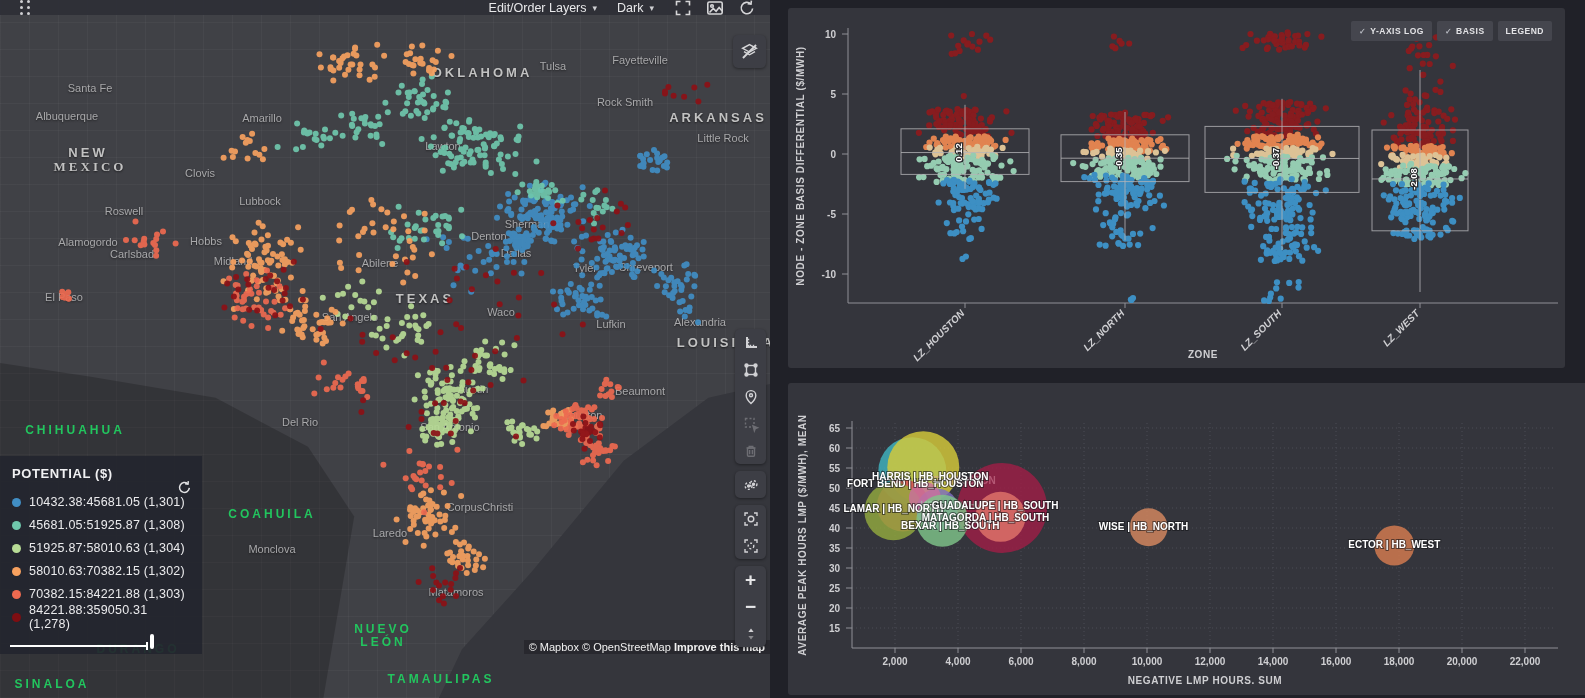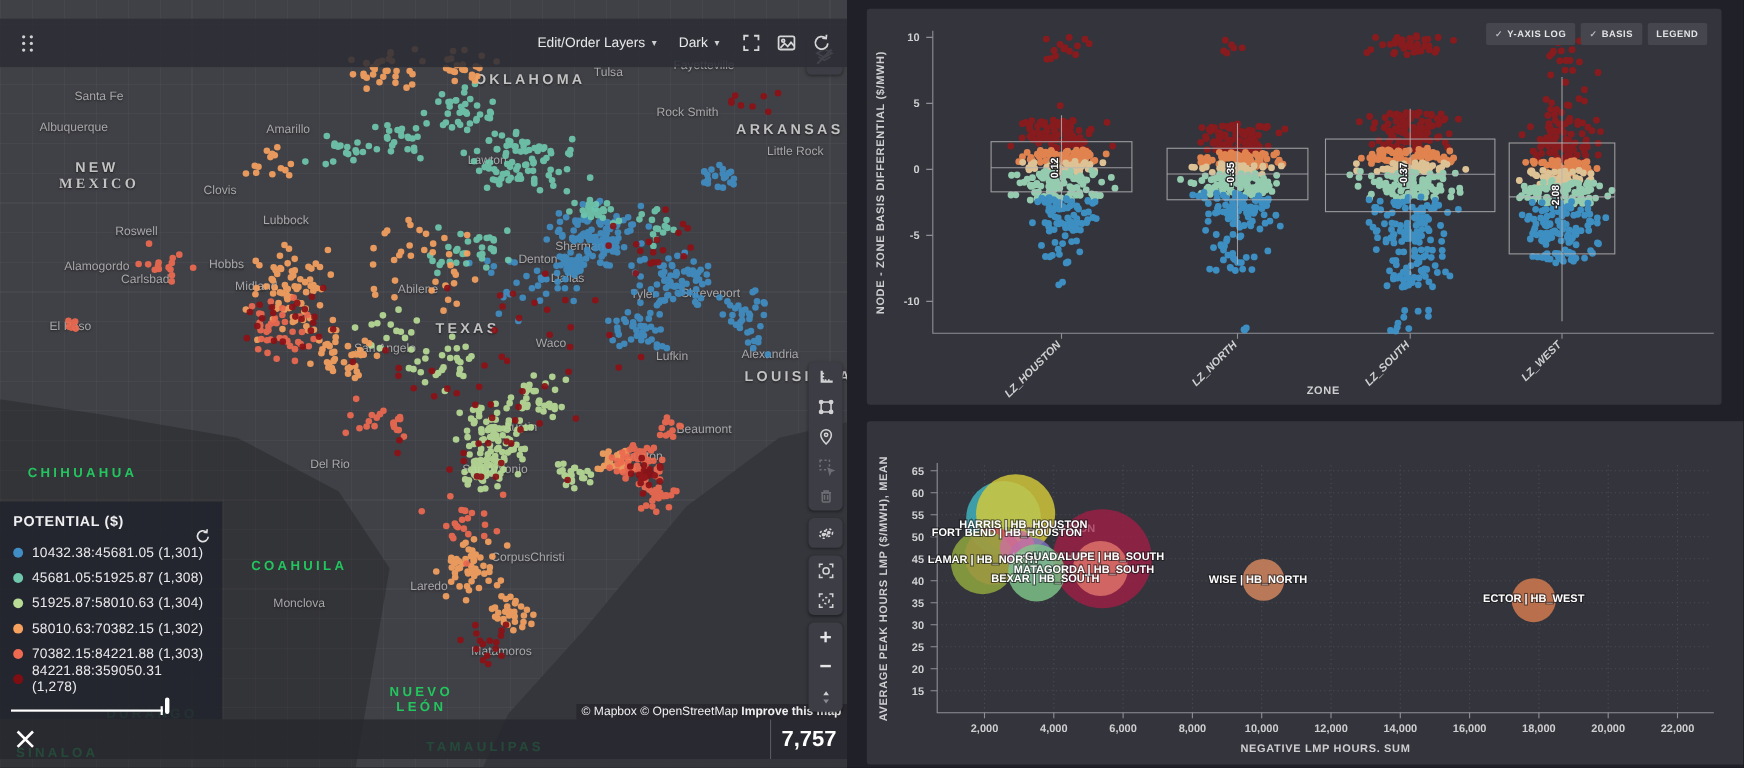--- a/index.html
+++ b/index.html
@@ -17,22 +17,22 @@
   .mx-shade { position:absolute; inset:0; background:rgba(0,0,0,.20);
     clip-path:polygon(0 52%, 12% 54%, 28% 57%, 40% 64%, 46% 74%, 42% 100%, 0 100%); }
   .gulf { position:absolute; inset:0; background:#35363c;
     clip-path:polygon(100% 55%, 100% 100%, 57% 100%, 60% 93%, 69% 82%, 81% 66%, 92% 57%); }
   .map-label { position:absolute; transform:translate(-50%,-50%); white-space:nowrap; pointer-events:none; }
   .lbl-state { color:#c2c2c2; font-size:13px; font-weight:700; letter-spacing:3px; text-shadow:0 1px 2px rgba(0,0,0,.6); }
   .lbl-mx { color:#22c55e; font-size:12px; font-weight:700; letter-spacing:3px; }
   .lbl-city { color:#a8a8aa; font-size:11px; text-shadow:0 1px 2px rgba(0,0,0,.5); }
 
   
-  .map-toolbar { position:absolute; left:0; top:0; width:770px; height:44px; background:rgba(44,45,53,.88);
-    display:flex; align-items:center; z-index:30;margin-top:17px; }
+  .map-toolbar { position:absolute; left:0; top:0; width:770px; height:15px; background:rgba(44,45,53,.88);
+    display:flex; align-items:center; z-index:30; }
   .drag-dots { margin-left:20px; display:grid; grid-template-columns:4px 4px; grid-gap:3px; }
   .drag-dots i { width:3px; height:3px; border-radius:50%; background:#cfcfd2; }
   .tb-spacer { flex:1; }
   .tb-btn { color:#e8e8ea; font-size:12.5px; display:flex; align-items:center; gap:6px; cursor:pointer; margin-right:20px; }
   .tb-caret { font-size:9px; color:#cfcfd2; }
   .tb-icon { width:18px; height:18px; margin-right:14px; cursor:pointer; }
   .tb-icon svg { stroke:#d6d6d8; fill:none; stroke-width:1.6; }
 
   
   .layers-btn { position:absolute; right:4px; top:35px; width:33px; height:33px; background:#3d3e45; border-radius:5px;
@@ -1827,31 +1827,20 @@
       <div class="legend-rule"></div>
       <div class="legend-scroll"></div>
     </div>
 
     <div class="attribution">
       <span>© Mapbox</span>
       <span>© OpenStreetMap</span>
       <b>Improve this map</b>
     </div>
 
-    <div class="map-bottombar">
-      <div class="close-x">
-        <svg width="22" height="22" viewBox="0 0 22 22">
-            <path d="M4 4 18 18 M18 4 4 18"></path>
-          </svg>
-      </div>
-      <div class="bb-spacer"></div>
-      <div class="count-box">
-        <span>7,757</span>
-      </div>
-    </div>
   </div>
 
   <div class="panel panel-strip">
     <div class="chart-controls" id="strip-controls">
         <div class="ctl-btn">
           <span class="ctl-check">✓</span>
           <span>Y-AXIS LOG</span>
         </div>
         <div class="ctl-btn">
           <span class="ctl-check">✓</span>

